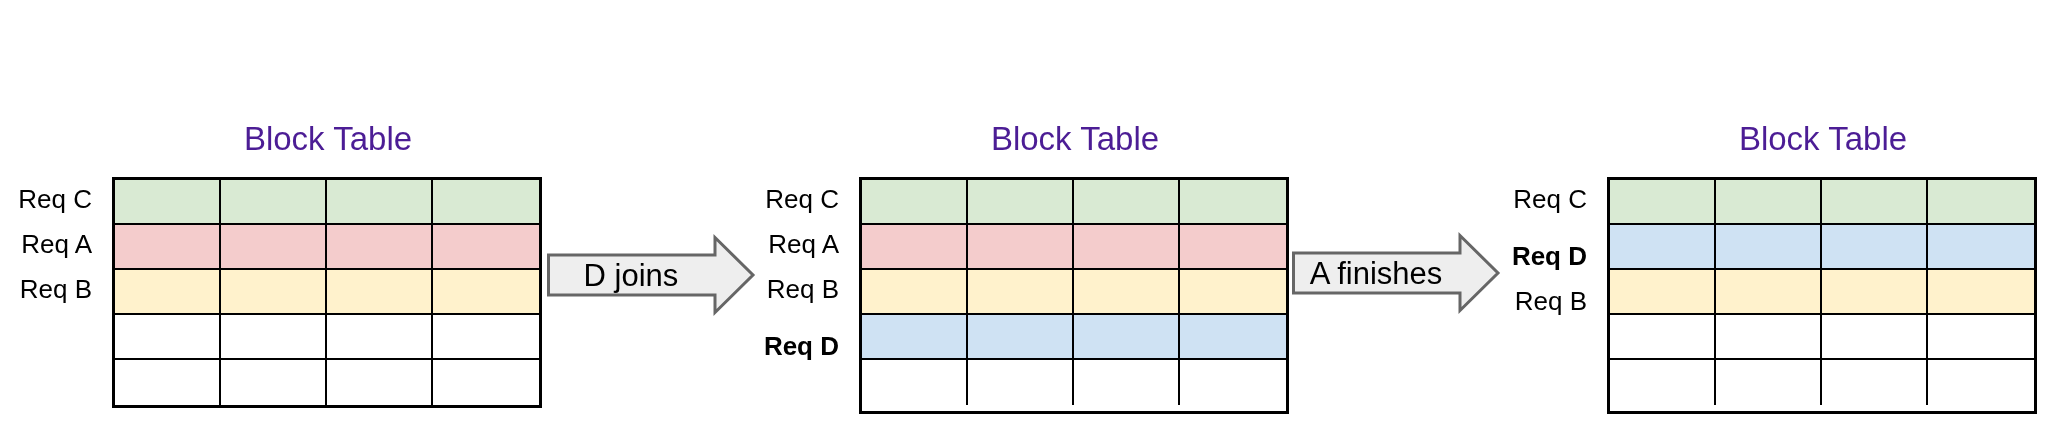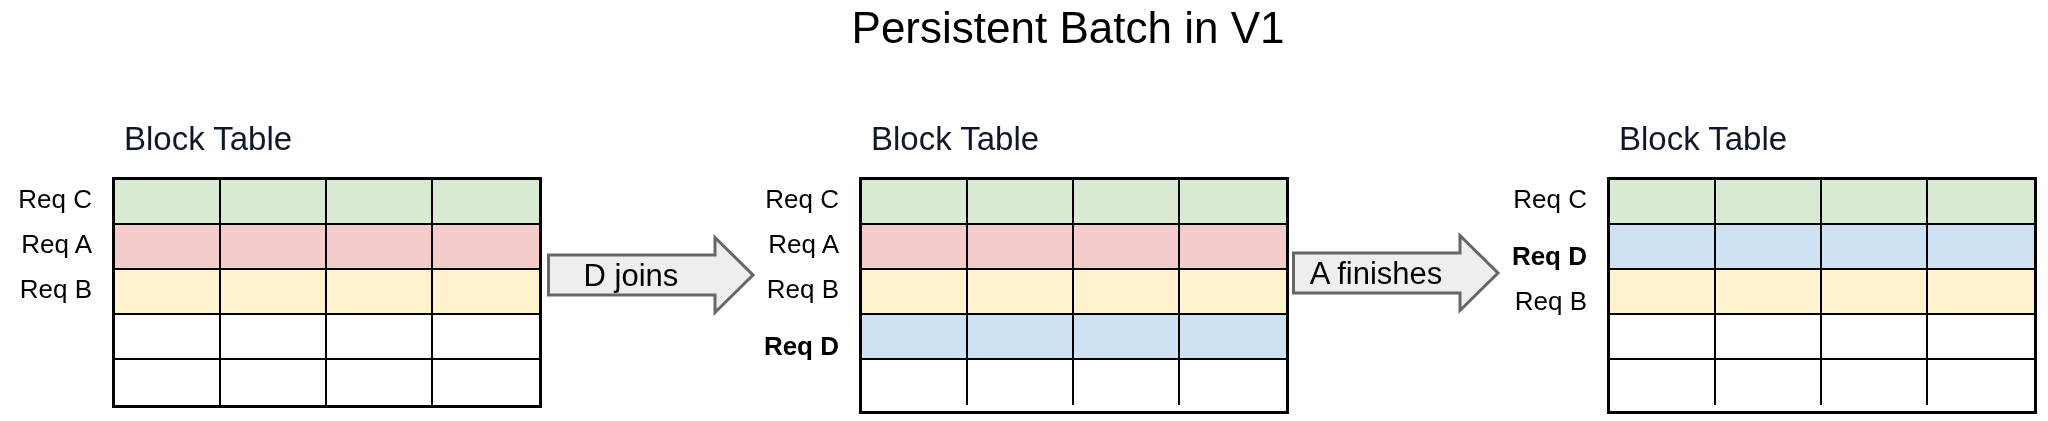--- a/index.html
+++ b/index.html
@@ -18,26 +18,26 @@
     transform: translateX(-50%);
     font-size: 44px;
     line-height: 52px;
     color: #000000;
     white-space: nowrap;
   }
   .panel { position: absolute; top: 110px; width: 546px; height: 300px; }
   .panel-title {
     position: absolute;
     top: 10px;
-    left: 132px;
+    left: 124px;
     width: 424px;
-    text-align: left;
+    text-align: center;
     font-size: 33px;
     line-height: 38px;
-    color: #0f172a;
+    color: #4c1d95;
     white-space: nowrap;
   }
   .panel-body { position: absolute; top: 67px; left: 0; display: flex; }
   .labels {
     width: 120px;
     box-sizing: border-box;
     padding-right: 20px;
     text-align: right;
   }
   .row-label {
@@ -67,21 +67,20 @@
     font-family: "Liberation Sans", sans-serif;
     font-size: 31px;
     fill: #000000;
   }
 </style>
 </head>
 <body>
 
 <div class="canvas">
 
-  <div class="main-title">Persistent Batch in V1</div>
 
   <div class="panel" style="left:-8px;">
     <div class="panel-title">Block Table</div>
     <div class="panel-body">
       <div class="labels">
           <div class="row-label">Req C</div>
           <div class="row-label">Req A</div>
           <div class="row-label">Req B</div>
           <div class="row-label"></div>
           <div class="row-label"></div>

